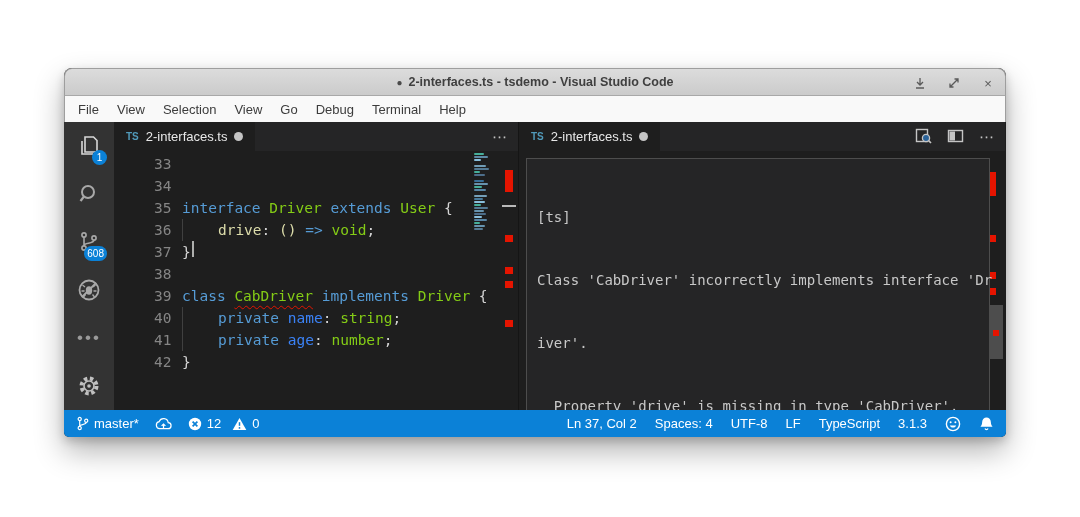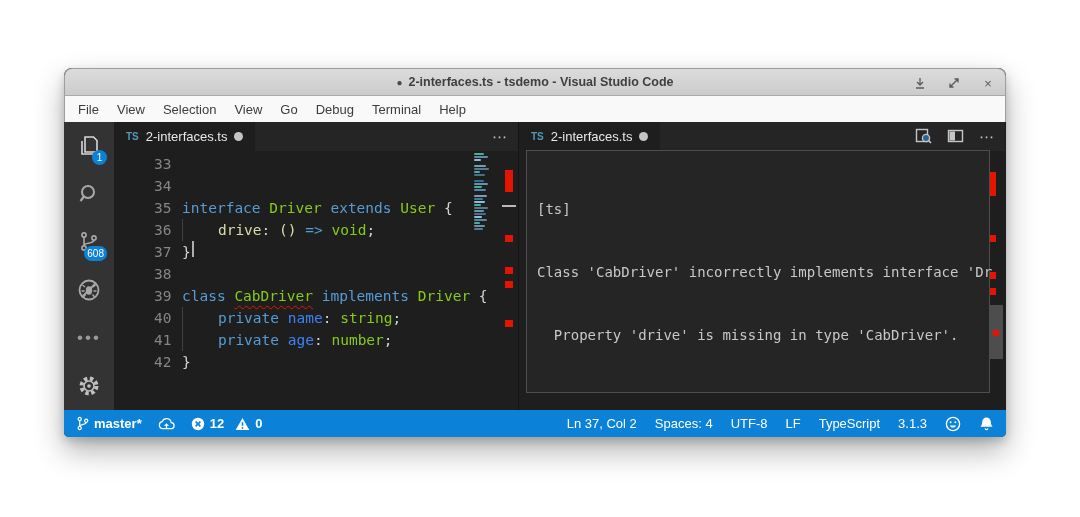--- a/index.html
+++ b/index.html
@@ -65,28 +65,28 @@
   .mm-row { height:3px; }
   .mm-bar { height:2px; border-radius:1px; opacity:.85; }
   .ruler { position:absolute; top:0; bottom:0; width:14px; }
   .group.left .ruler  { right:2px; }
   .group.right .ruler { right:6px; }
   .ruler-mark { position:absolute; left:3px; width:8px; background:#e51400; }
   .viewport-line { position:absolute; left:0; right:0; height:2px; background:#b9b9b9; }
   .slider { position:absolute; left:0; right:-4px; background:rgba(135,135,135,.45); }
   .slider-mark { position:absolute; right:0; width:6px; background:#e51400; }
   
-  .hover { position:absolute; left:7px; top:28px; width:464px; background:#252526;
+  .hover { position:absolute; left:7px; top:36px; width:464px; background:#252526;
            border:1px solid #4d4d4d; z-index:6; font-family:"DejaVu Sans Mono", monospace; }
   .hover-msg { padding:6px 10px 4px 10px; font-size:14px; line-height:21px; color:#c8c8c8; white-space:pre; }
   
   .statusbar { position:absolute; left:0; right:0; bottom:0; height:27px; background:#0b81d7;
                border-radius:0 0 5px 5px; display:flex; align-items:center; color:#ffffff; font-size:13px;
                padding:0 12px; }
-  .sb-left { display:flex; gap:16px;font-weight:bold; }
+  .sb-left { display:flex; gap:16px; }
   .sb-group { display:flex; align-items:center; gap:5px; }
   .sb-right { margin-left:auto; display:flex; align-items:center; gap:18px; }
   .status-item { white-space:nowrap; }
   svg { display:block; }
 </style>
 </head>
 <body>
 
 <div class="page">
   <div class="window">
@@ -316,20 +316,21 @@
               <div class="ruler-mark" style="top: 137px; height: 7px;"></div>
               <div class="slider" style="top: 154px; height: 54px;"></div>
               <div class="slider-mark" style="top: 179px; height: 6px;"></div>
             </div>
         </div>
 
         <div class="hover">
           <div class="hover-msg">
             <div>[ts]</div>
             <div>Class 'CabDriver' incorrectly implements interface 'Dr</div>
+            <div>iver'.</div>
             <div>  Property 'drive' is missing in type 'CabDriver'.</div>
           </div>
 
         </div>
       </div>
     </div>
 
     <div class="statusbar">
       <div class="sb-left">
         <span class="sb-group">

